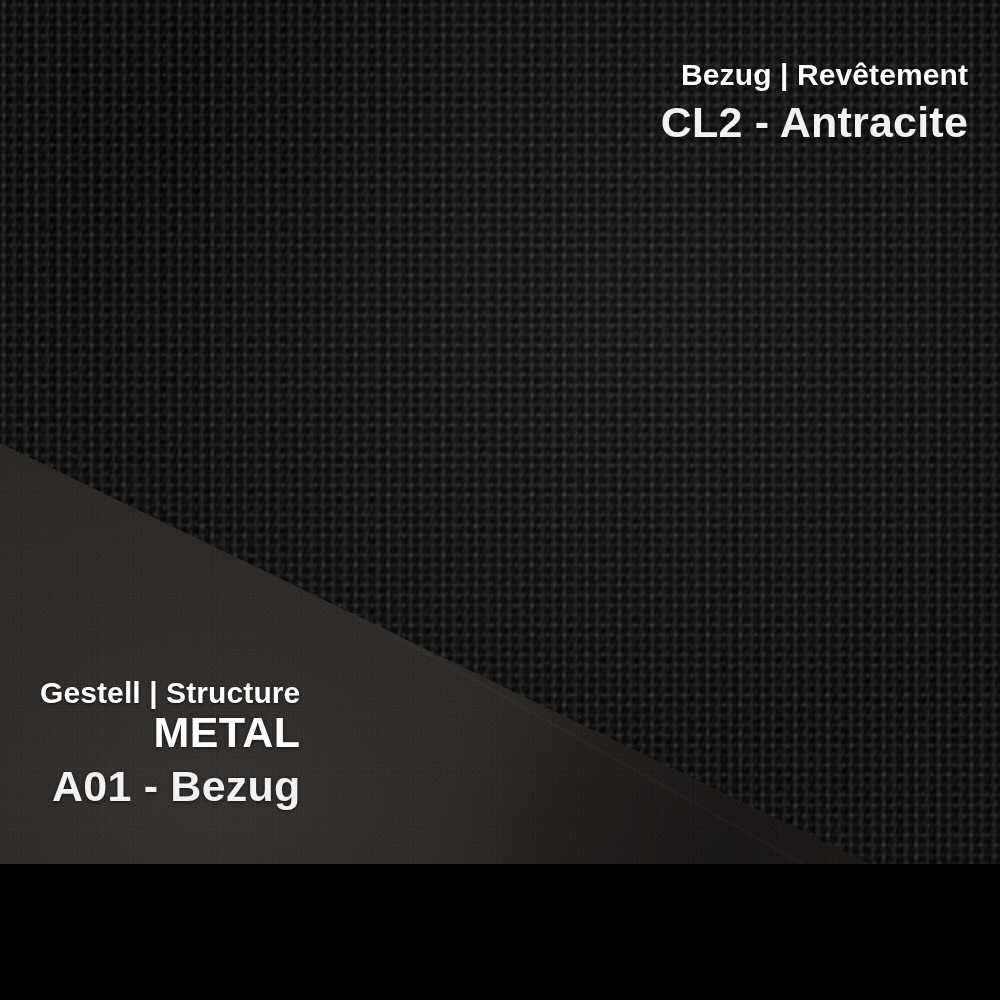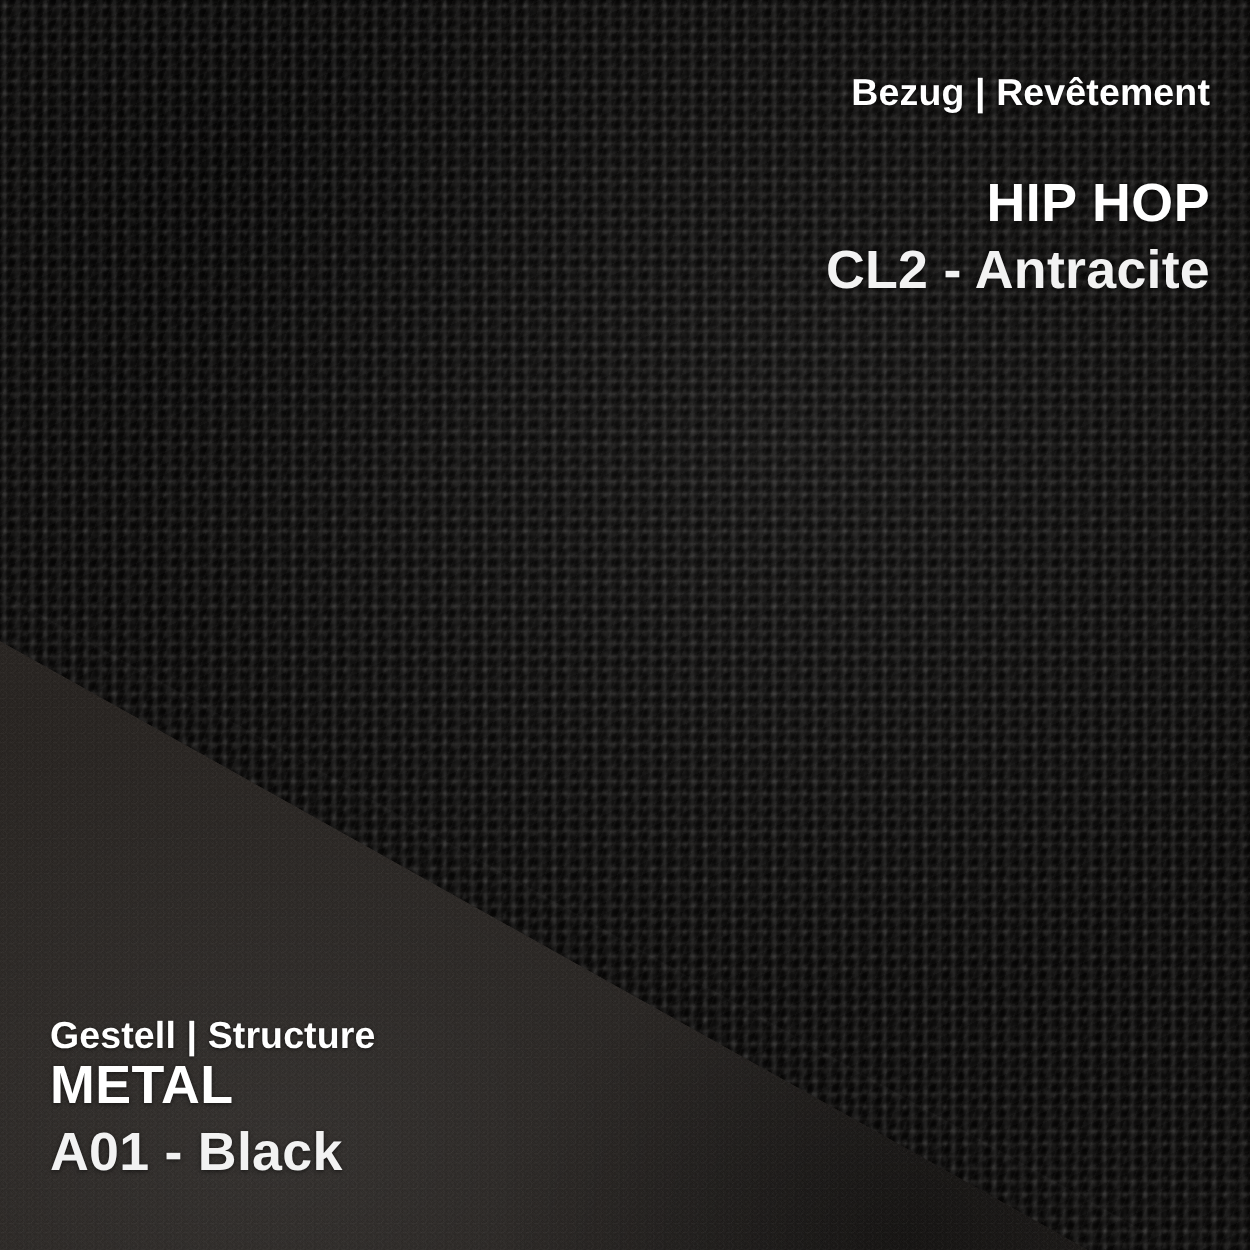--- a/index.html
+++ b/index.html
@@ -6,21 +6,21 @@
 
   html, body {
     width:1000px; height:1000px;
     background:#000;
     font-family:"Liberation Sans", sans-serif;
     overflow:hidden;
   }
 
   #swatch-card {
     position:relative;
-    width:1000px; height:1000px;
+    width:1000px; height:864px;
     background:#a16207;
     overflow:hidden;
   }
 
   
   .fabric-layer {
     position:absolute;
     inset:0;
     background-color:#0c0b0a;
     background-image:
@@ -128,21 +128,21 @@
   .label-group { position:absolute; }
 
   #upholstery-group {
     right:32px;
     top:58px;
     text-align:right;
   }
   #frame-group {
     left:40px;
     bottom:54px;
-    text-align:left;
+    text-align:right;
   }
 
   .category-label {
     color:#ffffff;
     font-size:30px;
     font-weight:700;
     letter-spacing:0.1px;
     line-height:1.12;
     white-space:nowrap;
     text-shadow:0 1px 3px rgba(0,0,0,.65);
@@ -182,23 +182,22 @@
   <div class="fabric-layer">
     <div class="fabric-speckle"></div>
   </div>
 
   <div class="metal-layer"></div>
   <div class="metal-grain"></div>
   <div class="seam-edge"></div>
 
   <div class="label-group" id="upholstery-group">
     <div class="category-label">Bezug | Revêtement</div>
-    <div class="material-name">HIP HOP</div>
     <div class="material-code">CL2 - Antracite</div>
   </div>
 
   <div class="label-group" id="frame-group">
     <div class="category-label">Gestell | Structure</div>
     <div class="material-name">METAL</div>
-    <div class="material-code">A01 - Black</div>
+    <div class="material-code">A01 - Bezug</div>
   </div>
 
 </div>
 
 </body></html>

